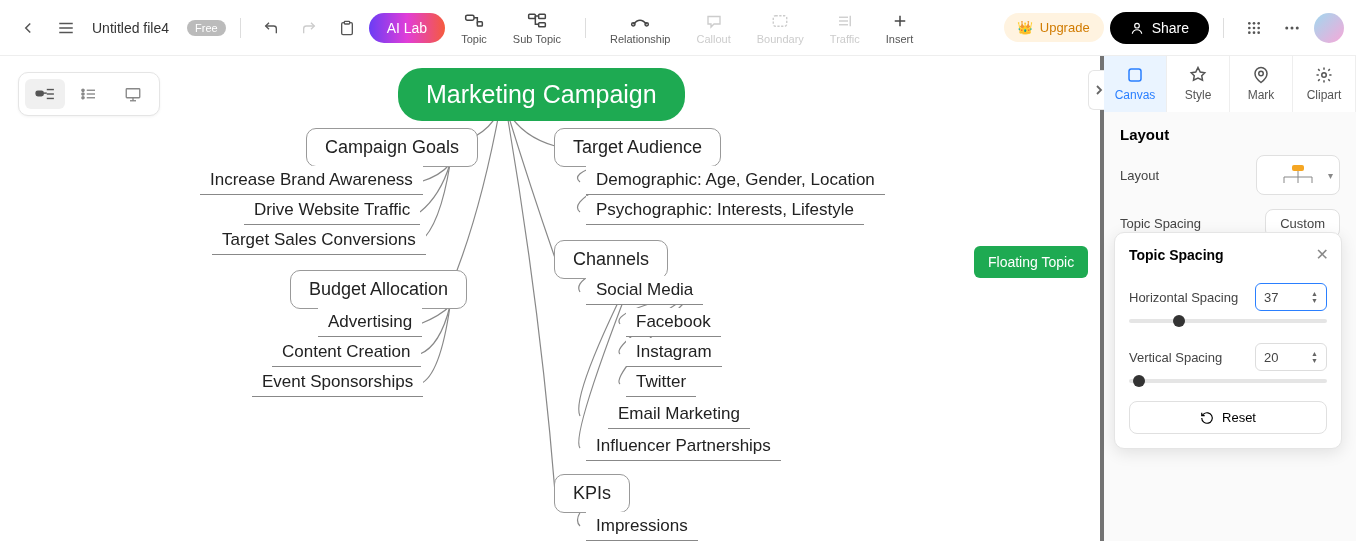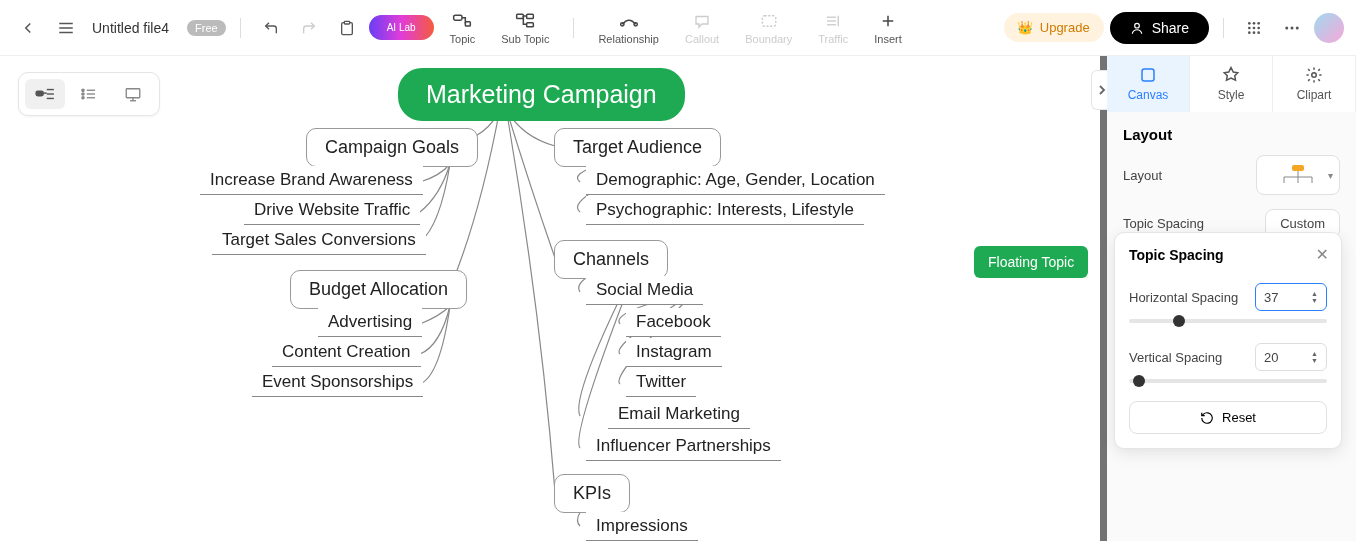--- a/index.html
+++ b/index.html
@@ -4,21 +4,21 @@
 <style>
 * { box-sizing: border-box; margin: 0; padding: 0; font-family: -apple-system, BlinkMacSystemFont, "Segoe UI", Arial, sans-serif; }
 body { width: 1356px; height: 541px; background: #fff; overflow: hidden; position: relative; }
 
 
 .topbar { height: 56px; display: flex; align-items: center; padding: 0 12px; border-bottom: 1px solid #eee; gap: 6px; }
 .icon-btn { width: 32px; height: 32px; display: flex; align-items: center; justify-content: center; border-radius: 6px; cursor: pointer; color: #555; }
 .filename { font-size: 14px; color: #333; margin-left: 4px; }
 .badge-free { background: #bbb; color: #fff; font-size: 11px; padding: 2px 8px; border-radius: 10px; margin-left: 12px; }
 .divider { width: 1px; height: 20px; background: #ddd; margin: 0 8px; }
-.ai-lab { background: linear-gradient(90deg, #6a3df5, #e13dd8, #f55b3d); color: #fff; padding: 7px 18px; border-radius: 20px; font-size: 10px; font-weight: 500; cursor: pointer; }
+.ai-lab { background: linear-gradient(90deg, #6a3df5, #e13dd8, #f55b3d); color: #fff; padding: 7px 18px; border-radius: 20px; font-size: 14px; font-weight: 500; cursor: pointer; }
 .tool-item { display: flex; flex-direction: column; align-items: center; gap: 2px; padding: 0 10px; cursor: pointer; }
 .tool-item .ic { height: 20px; display: flex; align-items: center; color: #444; }
 .tool-item .lbl { font-size: 11px; color: #555; }
 .tool-item.disabled .ic, .tool-item.disabled .lbl { color: #ccc; }
 .spacer { flex: 1; }
 .upgrade { background: #fff3e0; color: #d17b00; padding: 7px 14px; border-radius: 18px; font-size: 13px; display: flex; align-items: center; gap: 6px; cursor: pointer; }
 .share-btn { background: #000; color: #fff; padding: 8px 20px; border-radius: 18px; font-size: 14px; display: flex; align-items: center; gap: 8px; cursor: pointer; }
 .avatar { width: 30px; height: 30px; border-radius: 50%; background: linear-gradient(135deg, #a0d8ef, #f7a8d8); cursor: pointer; }
 
 
@@ -35,21 +35,21 @@
 
 .canvas { position: absolute; inset: 0; }
 .node { position: absolute; background: #fff; border: 1px solid #999; border-radius: 10px; padding: 8px 18px; font-size: 18px; color: #222; white-space: nowrap; }
 .root { background: #1eaa52; color: #fff; border: none; font-size: 25px; font-weight: 500; padding: 12px 28px; border-radius: 24px; }
 .leaf { border: none; border-bottom: 1px solid #888; border-radius: 0; padding: 4px 10px; font-size: 17px; }
 .floating { background: #1eaa52; color: #fff; border: none; font-size: 14px; padding: 8px 14px; border-radius: 6px; }
 svg.connectors { position: absolute; inset: 0; width: 100%; height: 100%; pointer-events: none; }
 svg.connectors path { stroke: #888; stroke-width: 1.2; fill: none; }
 
 
-.right-panel { position: absolute; top: 56px; right: 0; width: 256px; bottom: 0; background: #fafafa; border-left: 7px solid #737373; }
+.right-panel { position: absolute; top: 56px; right: 0; width: 256px; bottom: 0; background: #fafafa; border-left: 4px solid #737373; }
 .collapse-handle { position: absolute; left: -16px; top: 14px; width: 20px; height: 40px; background: #fff; border: 1px solid #e5e5e5; border-right: none; border-radius: 6px 0 0 6px; display: flex; align-items: center; justify-content: center; cursor: pointer; color: #666; }
 .panel-tabs { display: flex; height: 56px; background: #fff; }
 .panel-tab { flex: 1; display: flex; flex-direction: column; align-items: center; justify-content: center; gap: 2px; cursor: pointer; font-size: 12px; color: #555; position: relative; border-right: 1px solid #eee; }
 .panel-tab.active { background: #eaf4ff; color: #2a7fff; }
 .panel-tab .ic { height: 20px; }
 .panel-body { padding: 14px 16px; }
 .section-title { font-size: 15px; font-weight: 600; margin-bottom: 12px; }
 .row { display: flex; align-items: center; justify-content: space-between; margin-bottom: 14px; font-size: 13px; color: #444; }
 .layout-select { width: 84px; height: 40px; border: 1px solid #e0e0e0; border-radius: 8px; display: flex; align-items: center; justify-content: center; cursor: pointer; background: #fff; position: relative; }
 .layout-select::after { content: "▾"; position: absolute; right: 6px; font-size: 10px; color: #888; }
@@ -331,20 +331,27 @@
       <div class="ic"><svg width="18" height="18" viewBox="0 0 24 24" fill="none" stroke="currentColor" stroke-width="2">
             <rect x="4" y="4" width="16" height="16" rx="3"></rect>
           </svg></div>
       <span>Canvas</span>
     </div>
     <div class="panel-tab">
       <div class="ic"><svg width="18" height="18" viewBox="0 0 24 24" fill="none" stroke="currentColor" stroke-width="2">
             <path d="M12 2l3 6 6 1-4 4 1 6-6-3-6 3 1-6-4-4 6-1z"></path>
           </svg></div>
       <span>Style</span>
+    </div>
+    <div class="panel-tab">
+      <div class="ic"><svg width="18" height="18" viewBox="0 0 24 24" fill="none" stroke="currentColor" stroke-width="2">
+            <circle cx="12" cy="10" r="3"></circle>
+            <path d="M12 2a8 8 0 0 0-8 8c0 6 8 12 8 12s8-6 8-12a8 8 0 0 0-8-8z"></path>
+          </svg></div>
+      <span>Mark</span>
     </div>
     <div class="panel-tab">
       <div class="ic"><svg width="18" height="18" viewBox="0 0 24 24" fill="none" stroke="currentColor" stroke-width="2">
             <circle cx="12" cy="12" r="3"></circle>
             <path d="M12 2v3M12 19v3M4.2 4.2l2.1 2.1M17.7 17.7l2.1 2.1M2 12h3M19 12h3M4.2 19.8l2.1-2.1M17.7 6.3l2.1-2.1"></path>
           </svg></div>
       <span>Clipart</span>
     </div>
   </div>
   <div class="panel-body">

